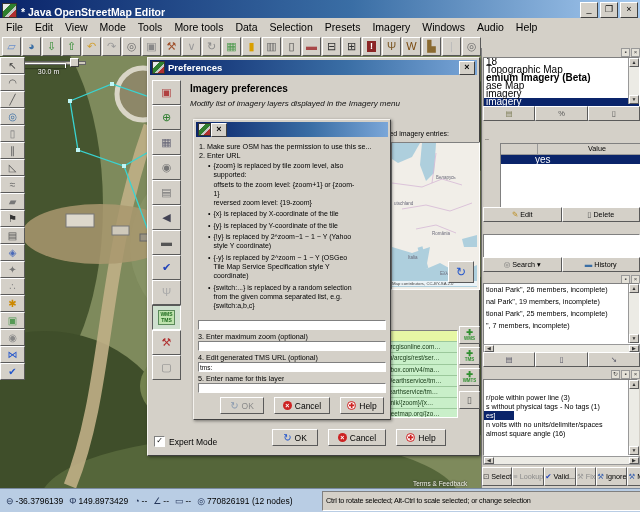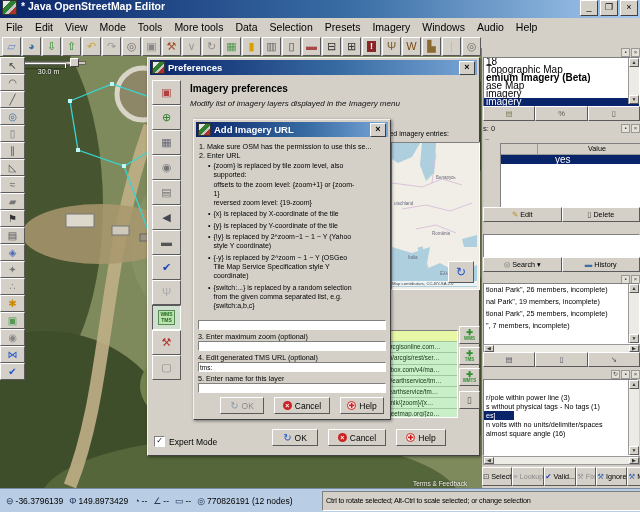--- a/index.html
+++ b/index.html
@@ -1,21 +1,21 @@
 <!DOCTYPE html>
 <html><head>
 <meta charset="utf-8">
 <style>
   html,body{margin:0;padding:0}
   body{width:640px;height:512px;overflow:hidden;font-family:"Liberation Sans",sans-serif;background:#d4d0c8;position:relative}
   .abs{position:absolute}
   .raised{background:#d4d0c8;border:1px solid;border-color:#ffffff #5a5a5a #5a5a5a #ffffff}
   .sunken{border:1px solid;border-color:#808080 #ffffff #ffffff #808080}
   
-  .titlebar{left:0;top:0;width:640px;height:18px;background:linear-gradient(90deg,#0a246a,#3a6ea5 55%,#a6caf0);display:flex;align-items:flex-start;padding:0 2px;box-sizing:border-box}
+  .titlebar{left:0;top:0;width:640px;height:18px;background:linear-gradient(90deg,#0a246a,#3a6ea5 55%,#a6caf0);display:flex;align-items:flex-end;padding:0 2px;box-sizing:border-box}
   .titlebar .t{color:#fff;font-size:10.5px;font-weight:bold;margin-left:4px;flex:1;white-space:nowrap;overflow:hidden}
   .applogo{width:13px;height:13px;background:linear-gradient(135deg,#e8e8e8 0 30%,#2f7f2f 30% 55%,#c8c8c8 55% 70%,#b03030 70%);border:1px solid #333}
   .wbtn{width:16px;height:14px;margin-left:2px;font-size:9px;line-height:12px;text-align:center;color:#000;background:#d4d0c8;border:1px solid;border-color:#fff #404040 #404040 #fff}
   
   .menubar{left:0;top:18px;width:640px;height:18px;display:flex;align-items:center;background:#d4d0c8;border-bottom:1px solid #fff}
   .menu-item{font-size:10.5px;padding:2px 6px;color:#000}
   
   .toolbar{left:0;top:36px;width:640px;height:21px;display:flex;align-items:center;background:#d4d0c8;padding-left:2px}
   .tbtn{width:19px;height:19px;margin-right:1px;background:#d4d0c8;border:1px solid;border-color:#fff #5a5a5a #5a5a5a #fff;display:flex;align-items:center;justify-content:center;padding:0}
   .tbtn .tg{font-size:11px;line-height:11px}
@@ -335,33 +335,28 @@
           <span class="bi" style="color: rgb(122, 122, 82);">▤</span>
         </button>
         <button class="btn">
           <span class="bi" style="color: rgb(85, 85, 85);">%</span>
         </button>
         <button class="btn">
           <span class="bi" style="color: rgb(85, 85, 85);">▯</span>
         </button>
       </div>
 
-    <div class="abs phead" style="left:0;top:76px;width:159px">
-      <span class="pt">s: 0</span>
-      <span class="pico">▪</span>
-        <span class="pico">×</span>
-    </div>
     <div class="abs" style="left:1px;top:86px;width:156px;height:9px;font-size:7px;padding-left:2px">..</div>
     <div class="abs plist" style="left:18px;top:95px;width:155px;height:63px">
       <div style="display:flex;height:10px;background:#d4d0c8;border-bottom:1px solid #999">
         <div style="width:36px;border-right:1px solid #999"></div>
         <div style="flex:1;font-size:7.2px;text-align:center">Value</div>
       </div>
       <div class="lrow sel" style="height:9px;line-height:9px">
-        <span style="margin-left:52px">yes</span>
+        <span style="margin-left:32px">yes</span>
       </div>
     </div>
     <div class="abs btnrow" style="left:1px;top:159px;width:157px;height:15px">
       <button class="btn">
           <span class="bi" style="color:#b8860b">✎</span>
           <span>Edit</span>
         </button>
       <button class="btn">
           <span class="bi" style="color:#555">▯</span>
           <span>Delete</span>
@@ -581,21 +576,20 @@
       </button>
     <button class="abs dbtn" style="left:248px;top:371px;width:50px">
         <span class="hico">✚</span>
         <span>Help</span>
       </button>
   </div>
 
   <div class="abs dlg" id="adddlg">
     <div class="dtitle">
       <div class="dlogo"></div>
-      <span class="t">Add Imagery URL</span>
       <div class="x">×</div>
     </div>
     <div class="abs step" style="left:5px;top:22px;width:186px">1. Make sure OSM has the permission to use this se...</div>
     <div class="abs step" style="left:5px;top:31px;width:186px">2. Enter URL</div>
     <div class="bullets">
 
     <div class="bul">
           <span class="dot">•</span>
           <span class="bt">{zoom} is replaced by tile zoom level, also supported:
 offsets to the zoom level: {zoom+1} or {zoom-1}

